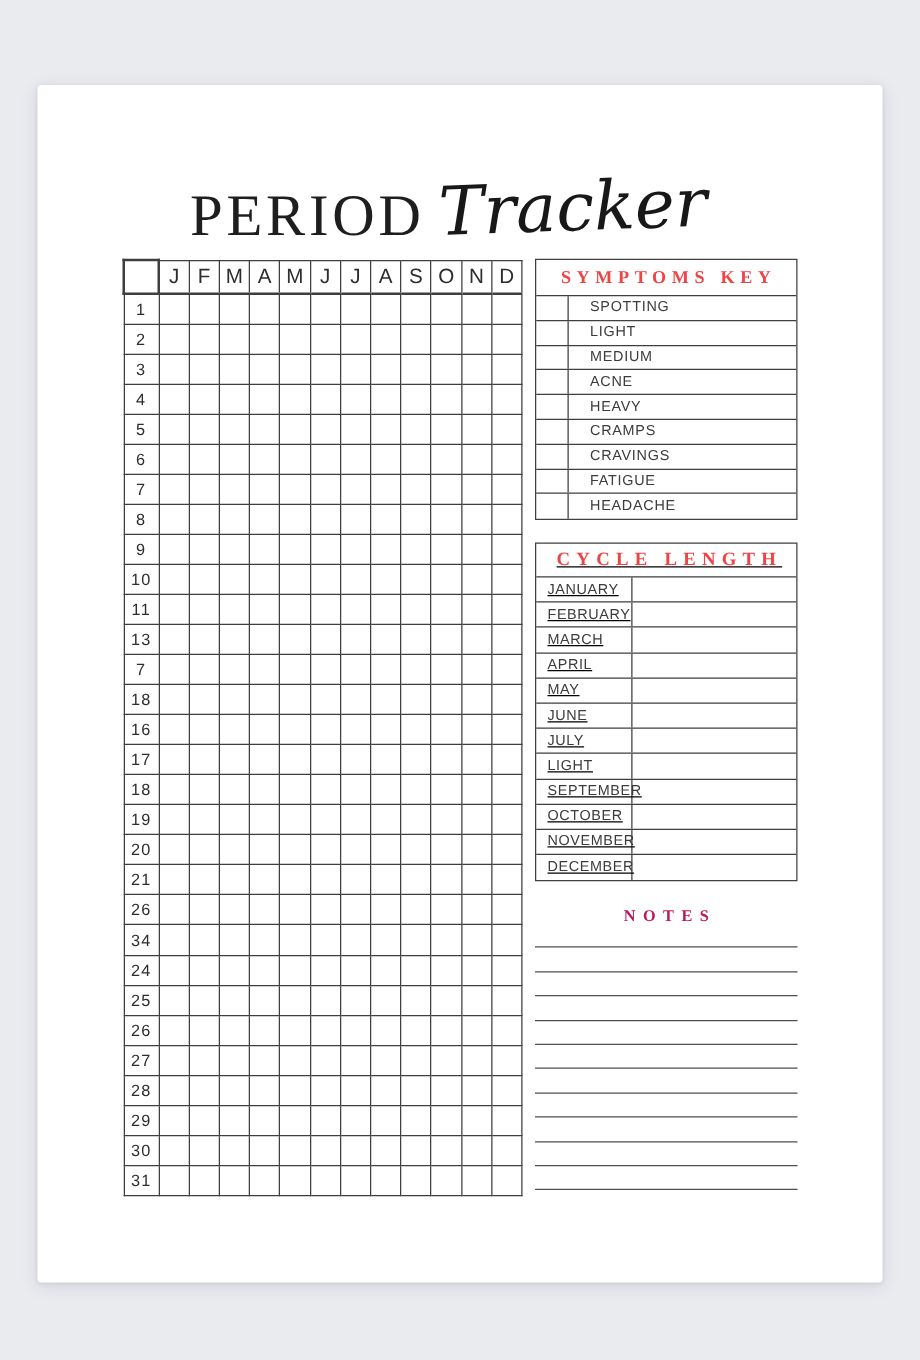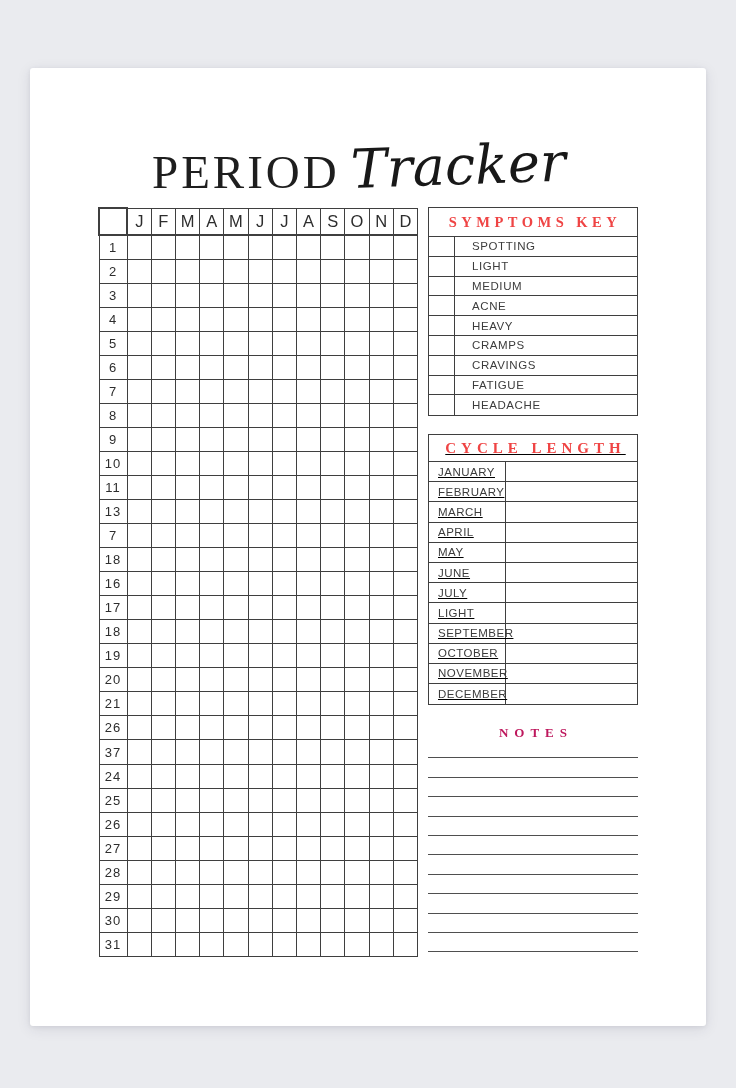--- a/index.html
+++ b/index.html
@@ -423,21 +423,21 @@
           <td></td>
           <td></td>
           <td></td>
           <td></td>
           <td></td>
           <td></td>
           <td></td>
           <td></td>
         </tr>
         <tr>
-          <td>37</td>
+          <td>34</td>
           <td></td>
           <td></td>
           <td></td>
           <td></td>
           <td></td>
           <td></td>
           <td></td>
           <td></td>
           <td></td>
           <td></td>

